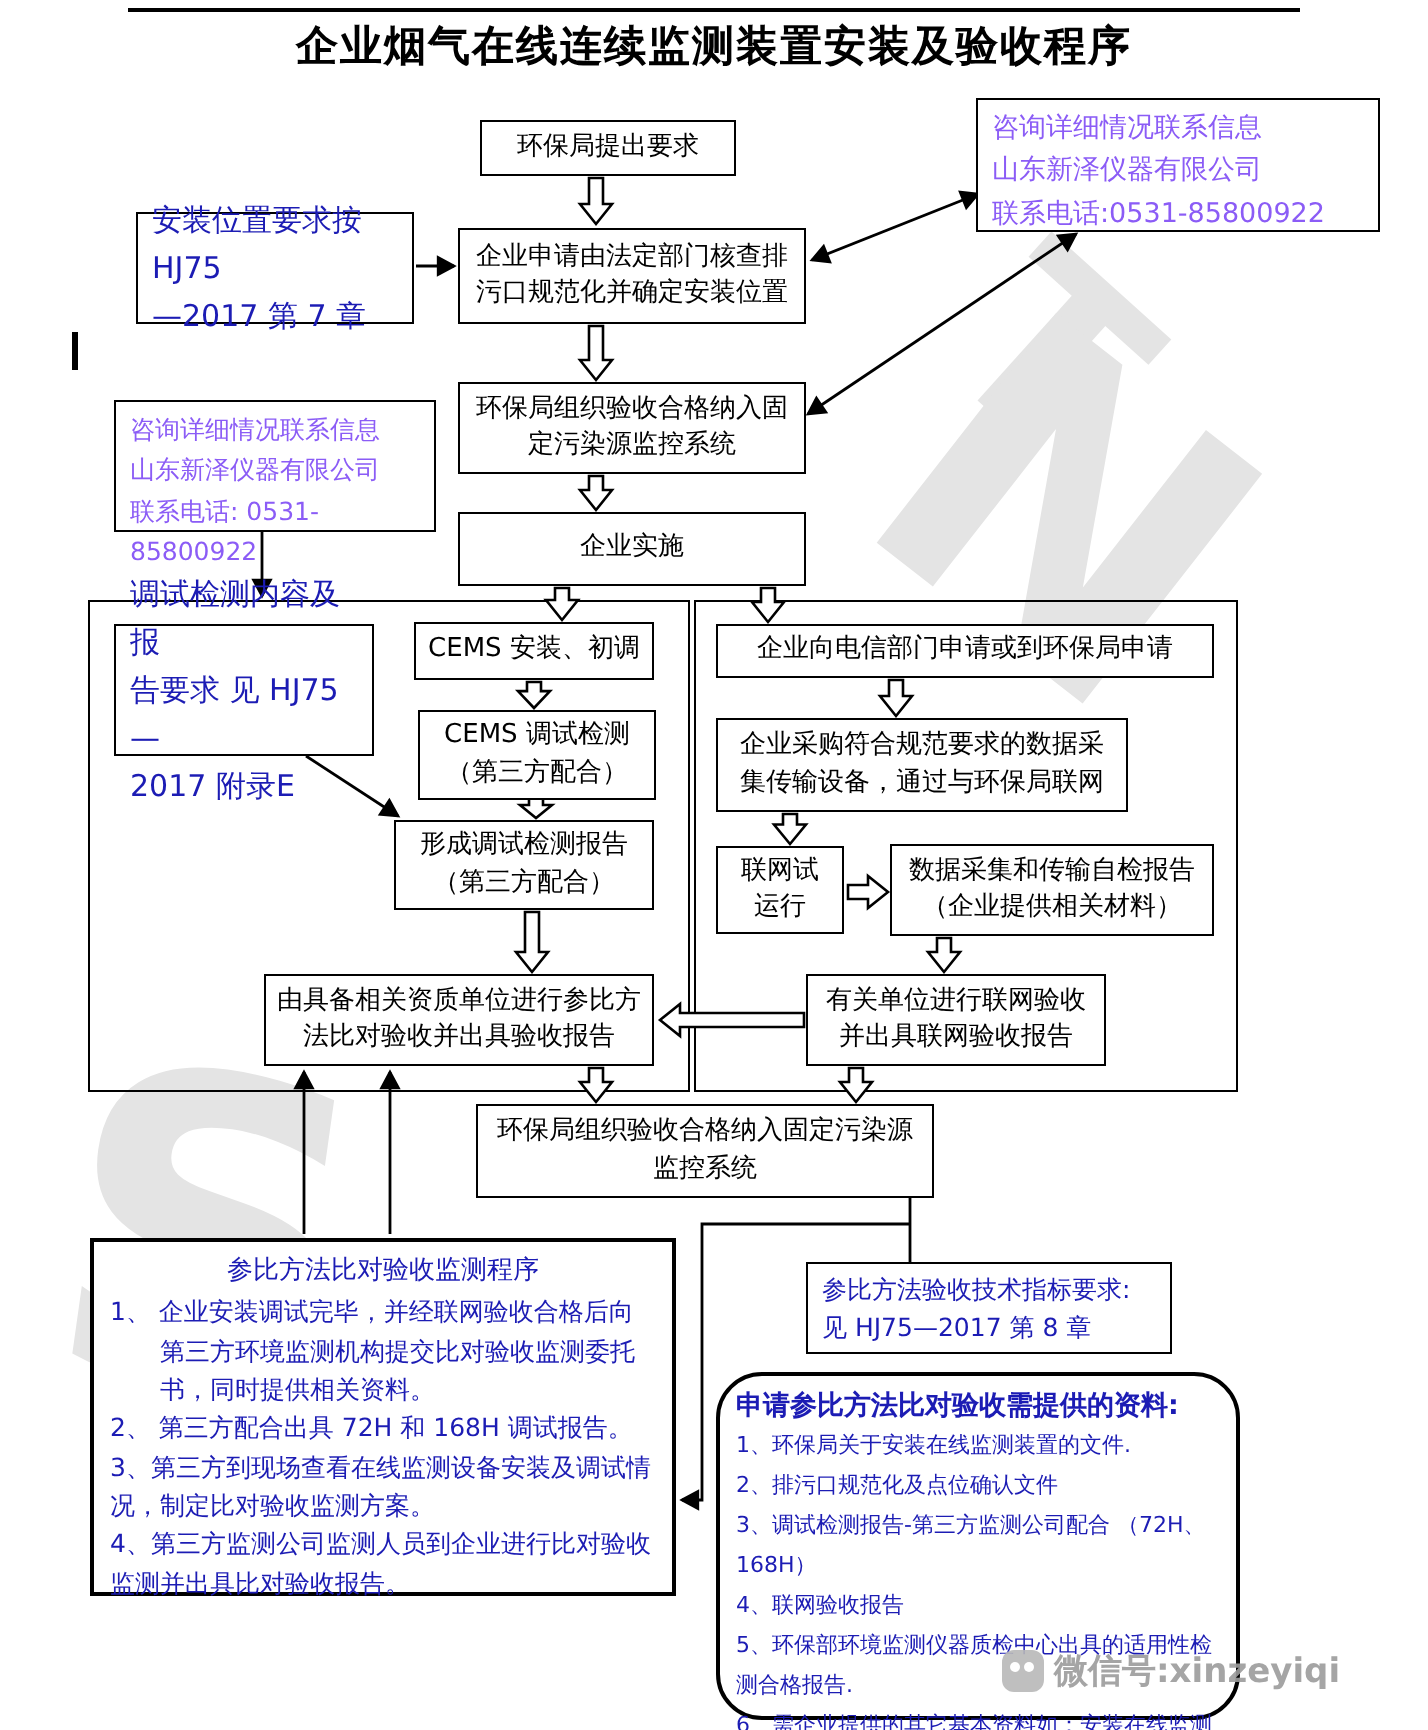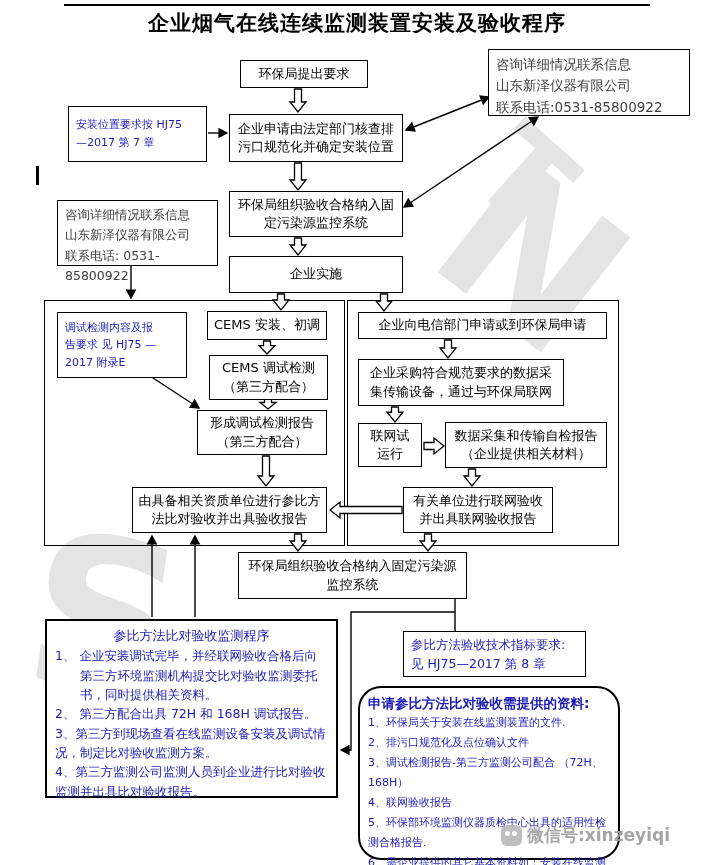--- a/index.html
+++ b/index.html
@@ -9,23 +9,23 @@
   .wm{position:absolute;z-index:0;color:#e4e4e4;font-weight:bold;user-select:none;line-height:1;}
   
   .container-rect{position:absolute;border:1.6px solid #000;background:transparent;z-index:1;box-sizing:border-box;}
   
   #arrows{position:absolute;left:0;top:0;width:714px;height:865px;z-index:2;pointer-events:none;}
   
   .box{position:absolute;background:#fff;border:1.5px solid #000;box-sizing:border-box;z-index:3;
        display:flex;align-items:center;justify-content:center;text-align:center;
        font-size:13px;line-height:1.42;color:#000;padding:2px 5px;}
   .note{position:absolute;background:#fff;border:1.5px solid #000;box-sizing:border-box;z-index:3;
-        font-size:11px;line-height:1.6;padding:4px 7px;}
+        font-size:15px;line-height:1.6;padding:4px 7px;}
   .blue{color:#1c1cb4;}
-  .red{color:#404040;}
+  .red{color:#8b5cf6;}
   .thick{border-width:2px;}
   .notelines{display:flex;flex-direction:column;justify-content:center;height:100%;box-sizing:border-box;}
   #page-title{position:absolute;left:0;top:9px;width:714px;text-align:center;z-index:3;
               font-size:21px;font-weight:bold;color:#000;letter-spacing:1px;}
   #top-rule{position:absolute;left:64px;top:4px;width:586px;border-top:2px solid #000;z-index:3;}
   #left-tick{position:absolute;left:36px;top:166px;width:3px;height:19px;background:#000;z-index:3;}
   
   #program-box{font-size:12.5px;line-height:1.55;padding:5px 8px;}
   #program-box .ttl{text-align:center;font-size:13px;}
   #program-box p{margin:0;}

